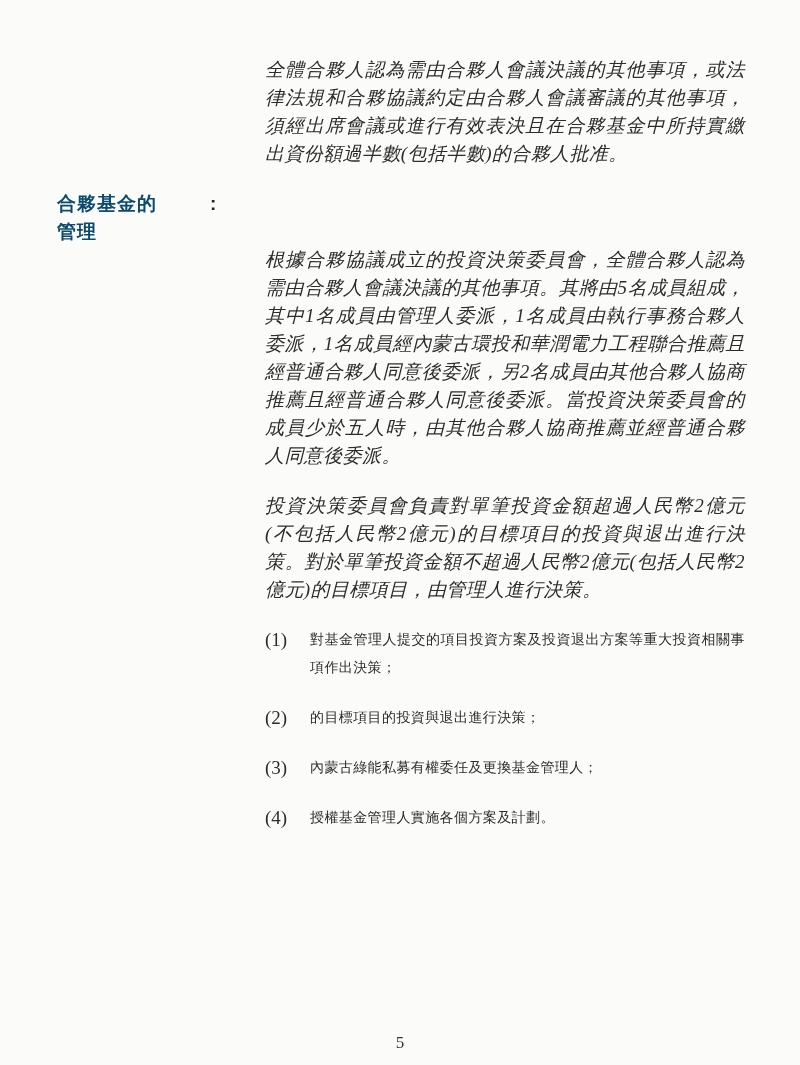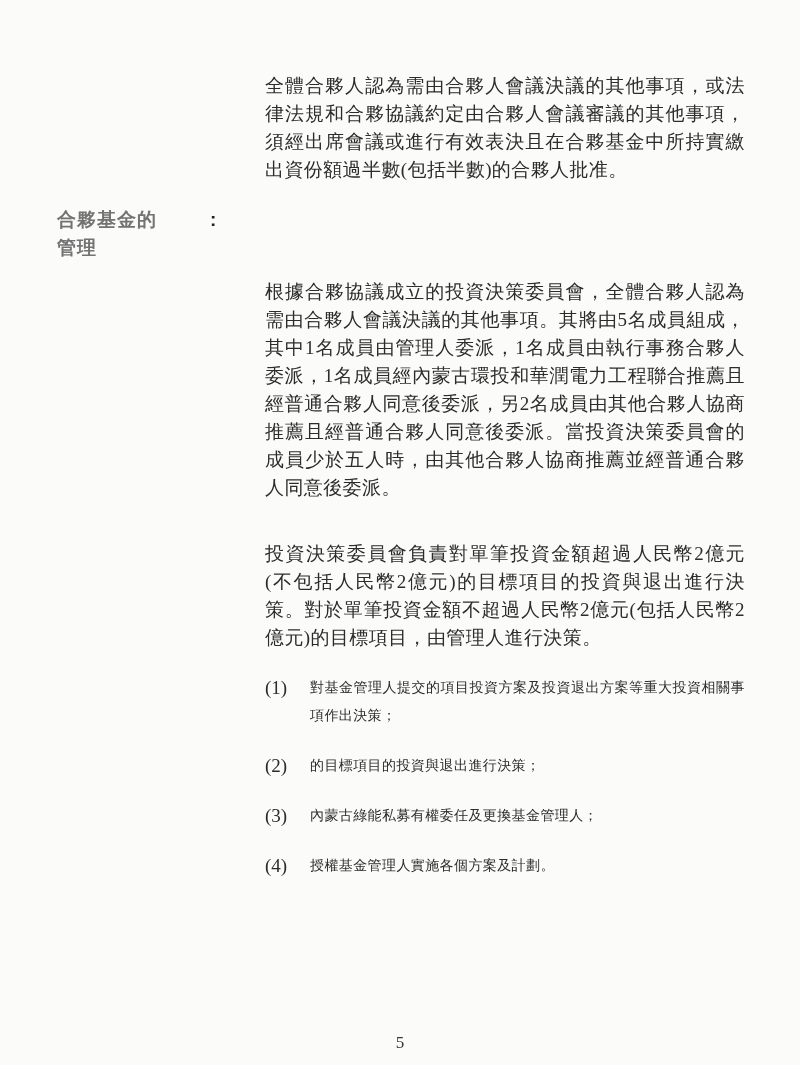--- a/index.html
+++ b/index.html
@@ -27,38 +27,39 @@
     display: grid;
     grid-template-columns: 153px 55px 1fr;
     align-items: start;
   }
   .label-cell {
     font-family: "Liberation Sans", "DejaVu Sans", sans-serif;
     font-weight: 700;
     font-size: 19px;
     line-height: 28px;
     letter-spacing: 1px;
-    color: #737373;
+    color: #0c4a6e;
     width: 104px;
     word-break: break-all;
   }
   .sep-cell {
     font-family: "Liberation Sans", "DejaVu Sans", sans-serif;
     font-weight: 700;
     font-size: 19px;
     line-height: 28px;
     color: #222;
   }
   .para {
     font-size: 19px;
     line-height: 28px;
     letter-spacing: 0.4px;
     text-align: justify;
-    margin: 16px 0 22px 0;
+    margin: 0 0 22px 0;
     word-break: break-all;
+    font-style: italic;
   }
   .list-item {
     display: grid;
     grid-template-columns: 45px 1fr;
     margin: 0 0 22px 0;
   }
   .list-num {
     font-size: 19px;
     line-height: 28px;
   }

